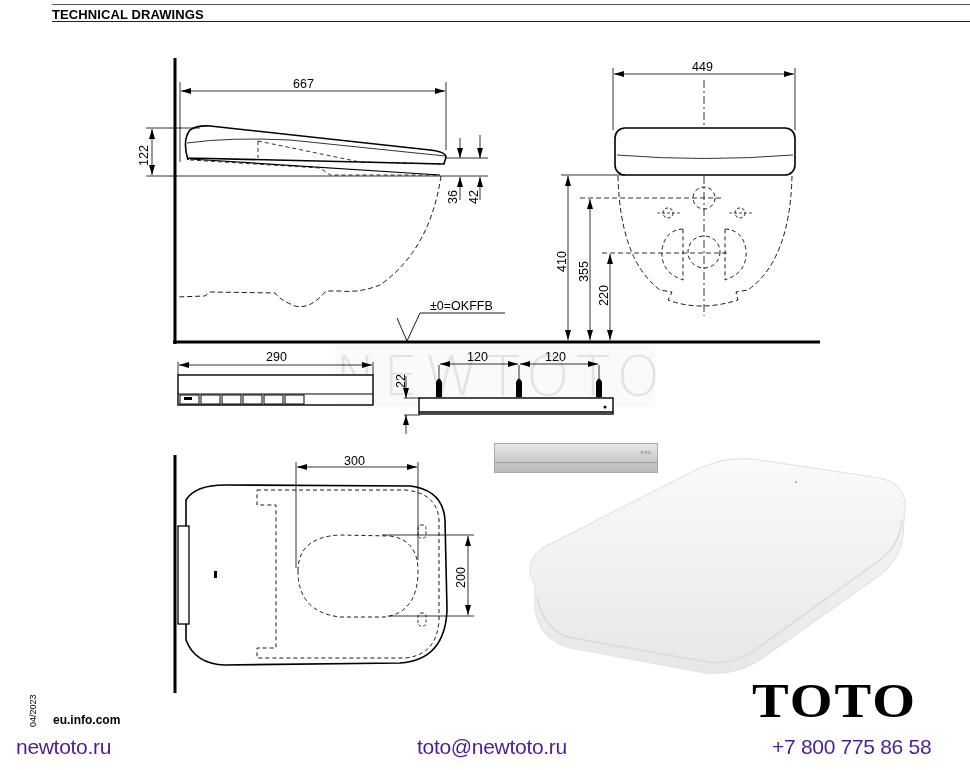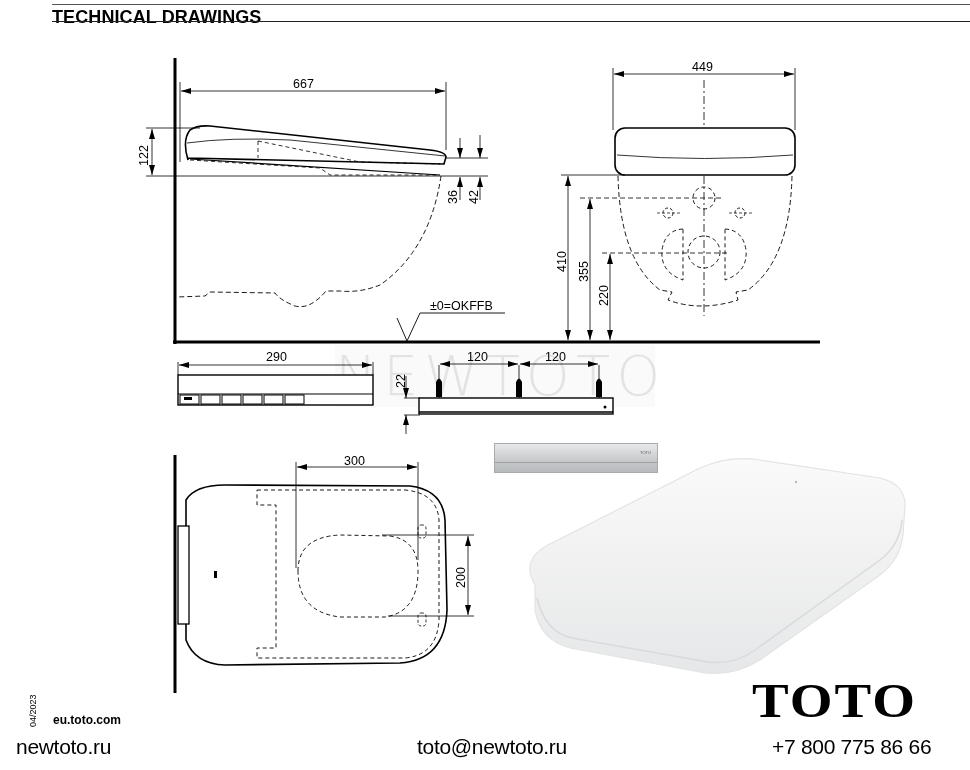--- a/index.html
+++ b/index.html
@@ -1,26 +1,26 @@
 <!DOCTYPE html>
 <html><head>
 <meta charset="utf-8">
 <style>
   html, body { margin: 0; padding: 0; background: #ffffff; }
   body { width: 970px; height: 770px; position: relative; overflow: hidden; font-family: "Liberation Sans", sans-serif; color: #000; }
   .abs { position: absolute; }
   .header-line-top { left: 52px; top: 4px; width: 918px; height: 1px; background: #555; }
-  .header-title { left: 52px; top: 7px; font-size: 18px; font-weight: bold; letter-spacing: 0.1px; }
+  .header-title { left: 52px; top: 7px; font-size: 13px; font-weight: bold; letter-spacing: 0.1px; }
   .header-line-bottom { left: 52px; top: 21px; width: 918px; height: 1px; background: #222; }
   svg.drawing { position: absolute; left: 0; top: 0; }
   .dim { font-family: "Liberation Sans", sans-serif; font-size: 12.5px; fill: #000; }
   .watermark { left: 335px; top: 345px; width: 320px; height: 62px; font-family: "DejaVu Sans", sans-serif; font-size: 56px; font-weight: 200; color: rgba(0,0,0,0.09); letter-spacing: 6px; line-height: 62px; background: rgba(240,240,240,0.35); white-space: nowrap; }
   .date-rot { left: 10px; top: 687px; font-size: 9px; transform: rotate(-90deg); transform-origin: left top; width: 40px; top: 727px; left: 28px; }
   .site { left: 53px; top: 713px; font-size: 12px; font-weight: bold; }
-  .footer-item { top: 735px; font-size: 21px; color: #000000; font-family: "Liberation Sans", sans-serif; letter-spacing: -0.3px; }
+  .footer-item { top: 735px; font-size: 21px; color: #4c1d95; font-family: "Liberation Sans", sans-serif; letter-spacing: -0.3px; }
   .footer-left { left: 16px; }
   .footer-mid { left: 417px; }
   .footer-right { left: 772px; }
   .brand { left: 752px; top: 676px; font-family: "Liberation Serif", serif; font-weight: bold; font-size: 55px; letter-spacing: 2px; line-height: 55px; transform: scaleY(0.9); transform-origin: left top; }
   .panel { left: 494px; top: 443px; width: 164px; height: 30px; background: linear-gradient(180deg,#e8e9ea 0%, #c9cbcd 55%, #b7babc 100%); border: 1px solid #a8abae; box-sizing: border-box; }
   .panel-row { position: absolute; left: 0; right: 0; top: 18px; height: 11px; border-top: 1px solid #9ea1a4; }
   .panel-brand { position: absolute; right: 6px; top: 6px; font-size: 4px; color: #555; }
 </style>
 </head>
 <body>
@@ -183,17 +183,17 @@
     <circle cx="796" cy="482" r="1.2" fill="#bbb"></circle>
   </g>
 </svg>
 
 <div class="abs panel">
   <div class="panel-row"></div>
   <span class="panel-brand">TOTO</span>
 </div>
 
 <div class="abs date-rot">04/2023</div>
-<div class="abs site">eu.toto.com</div>
+<div class="abs site">eu.info.com</div>
 <div class="abs brand">TOTO</div>
 <div class="abs footer-item footer-left">newtoto.ru</div>
 <div class="abs footer-item footer-mid">toto@newtoto.ru</div>
-<div class="abs footer-item footer-right">+7 800 775 86 66</div>
+<div class="abs footer-item footer-right">+7 800 775 86 58</div>
 
 </body></html>

